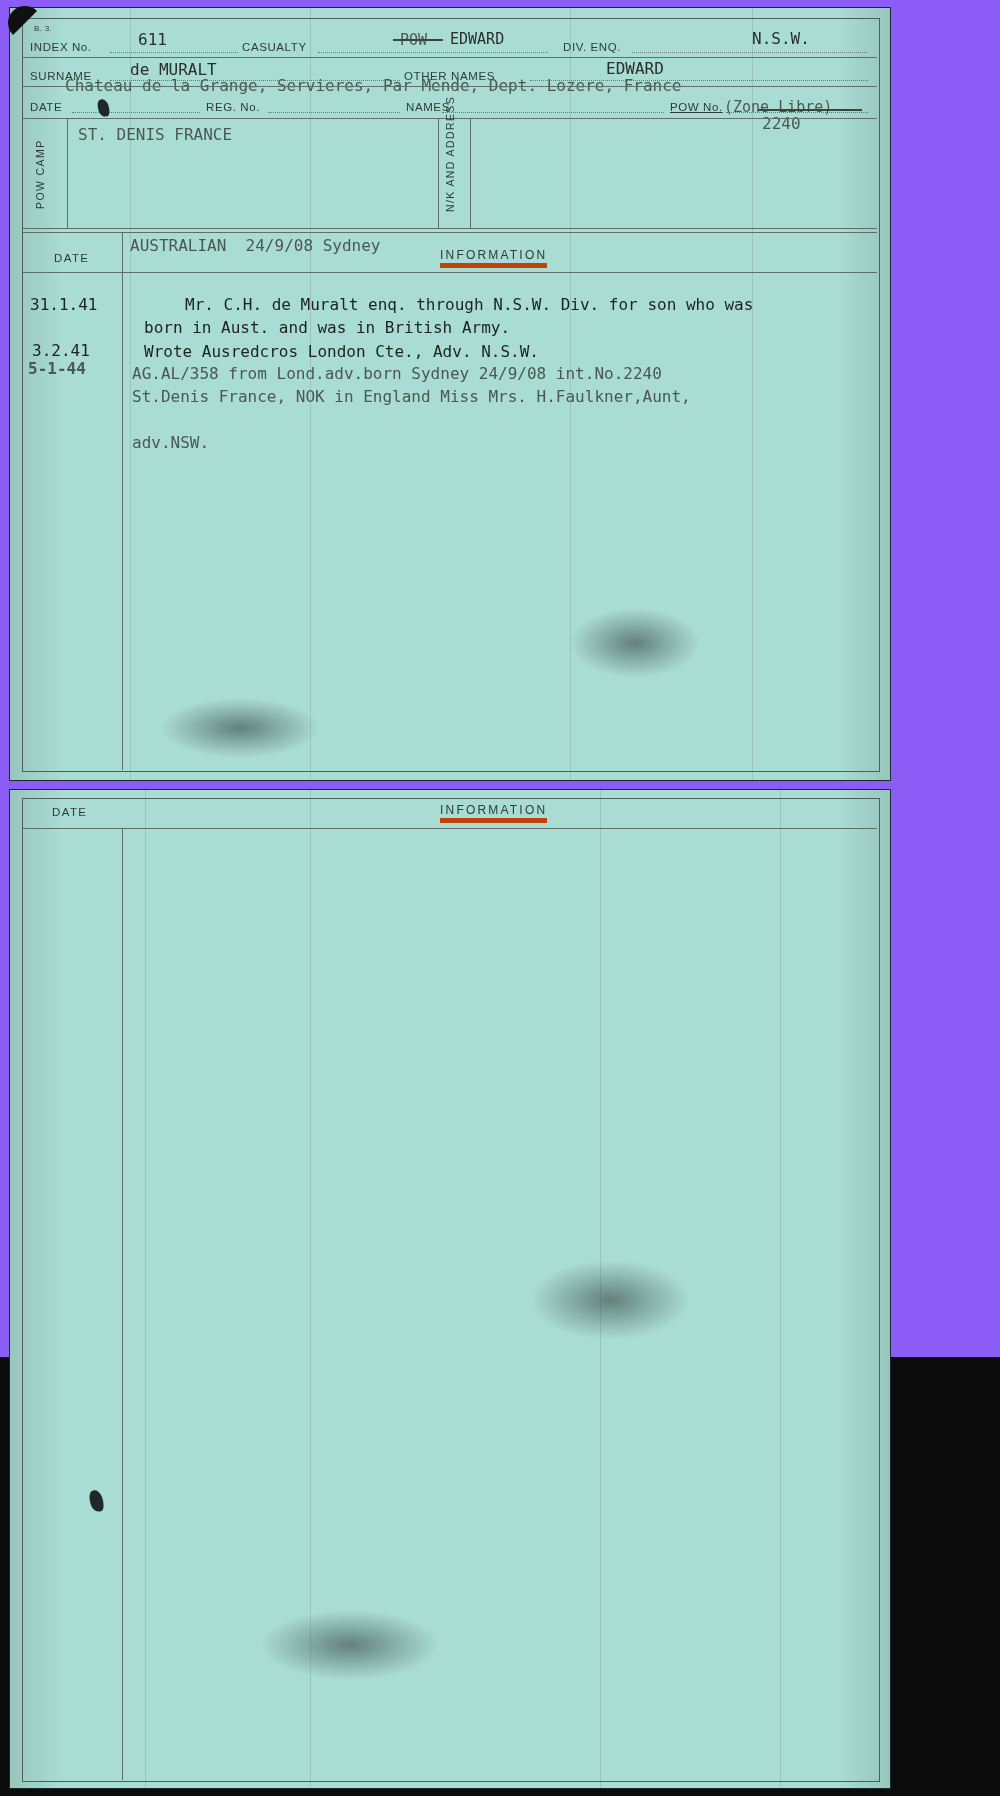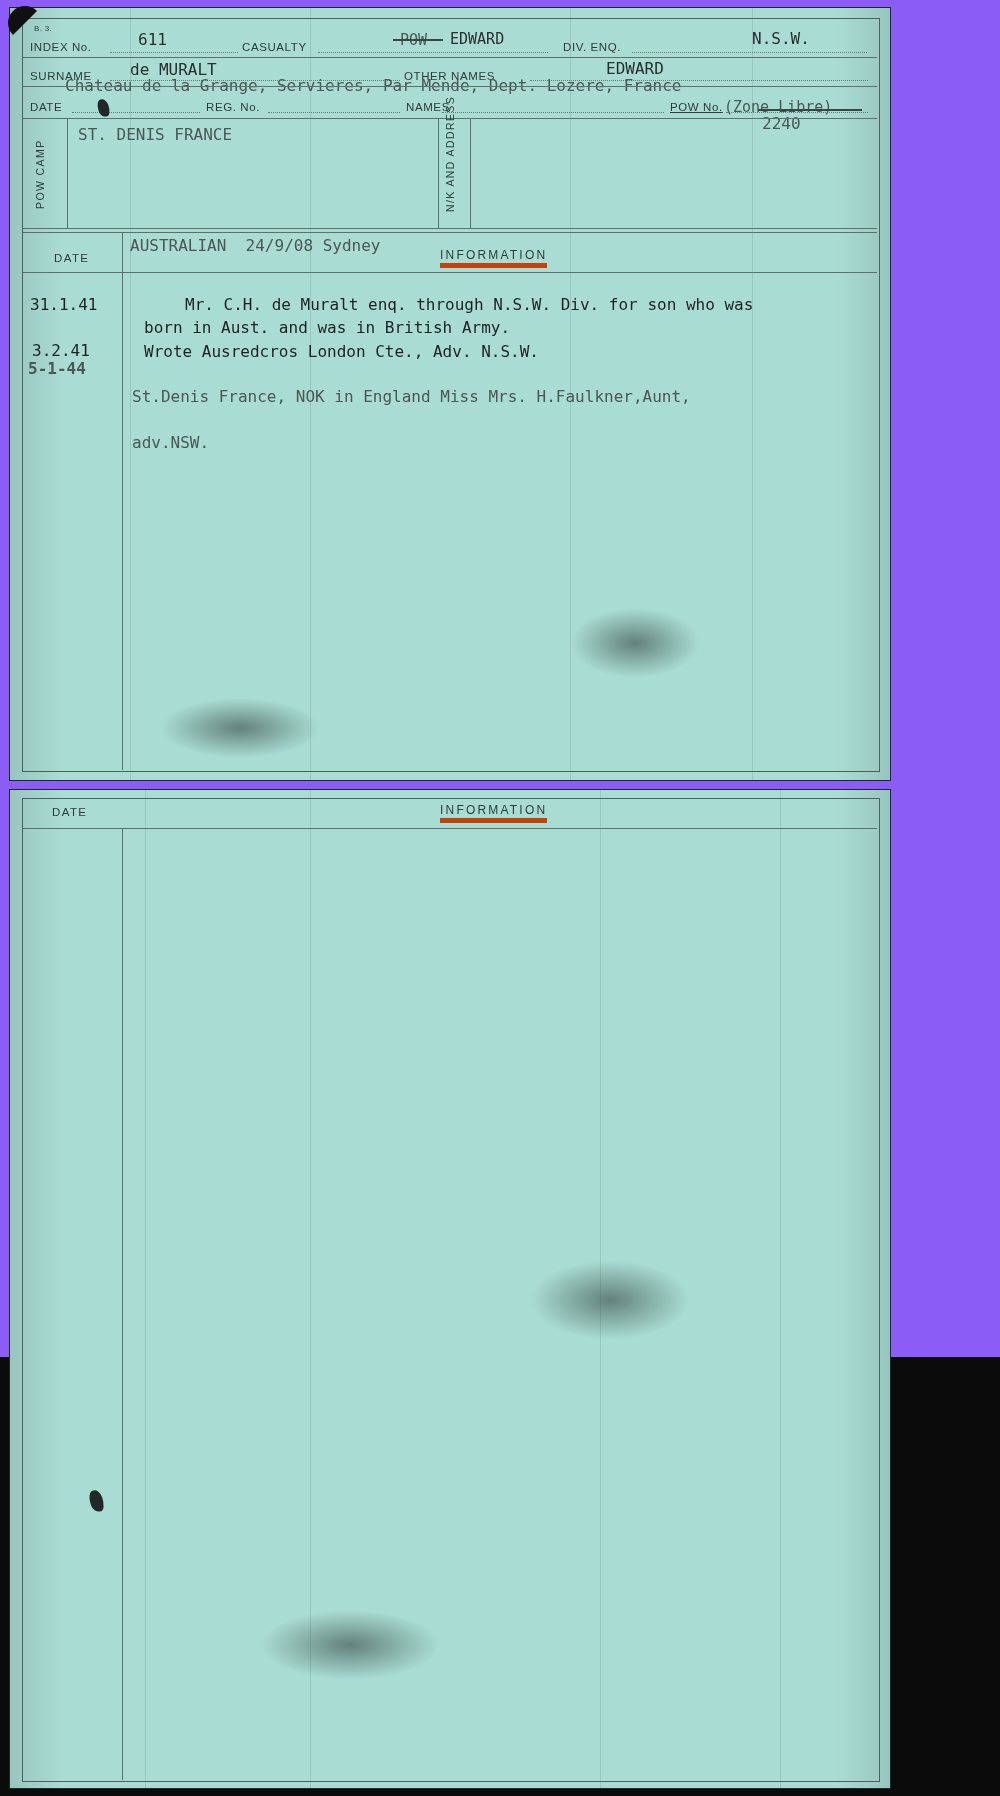--- a/index.html
+++ b/index.html
@@ -206,20 +206,21 @@
     <div class="rule" style="left:13px;top:264px;width:854px;"></div>
 
     <div class="tw dark big" style="left:20px;top:287px;">31.1.41</div>
     <div class="tw dark big" style="left:134px;top:287px;margin-left:41px;">Mr. C.H. de Muralt enq. through N.S.W. Div. for son who was</div>
     <div class="tw dark big" style="left:134px;top:310px;">born in Aust. and was in British Army.</div>
 
     <div class="tw dark big" style="left:22px;top:333px;">3.2.41</div>
     <div class="tw dark big" style="left:134px;top:334px;">Wrote Ausredcros London Cte., Adv. N.S.W.</div>
 
     <div class="tw faint big" style="left:18px;top:351px;font-weight:bold;">5-1-44</div>
+    <div class="tw faint big" style="left:122px;top:356px;">AG.AL/358 from Lond.adv.born Sydney 24/9/08 int.No.2240</div>
     <div class="tw faint big" style="left:122px;top:379px;">St.Denis France, NOK in England Miss Mrs. H.Faulkner,Aunt,</div>
     <div class="tw faint big" style="left:122px;top:425px;">adv.NSW.</div>
 
     <div class="smudge" style="left:560px;top:600px;width:130px;height:70px;"></div>
     <div class="smudge" style="left:150px;top:690px;width:160px;height:60px;"></div>
   </div>
 
   <div class="card" id="card-bottom">
     <div class="edge-shade"></div>
 

